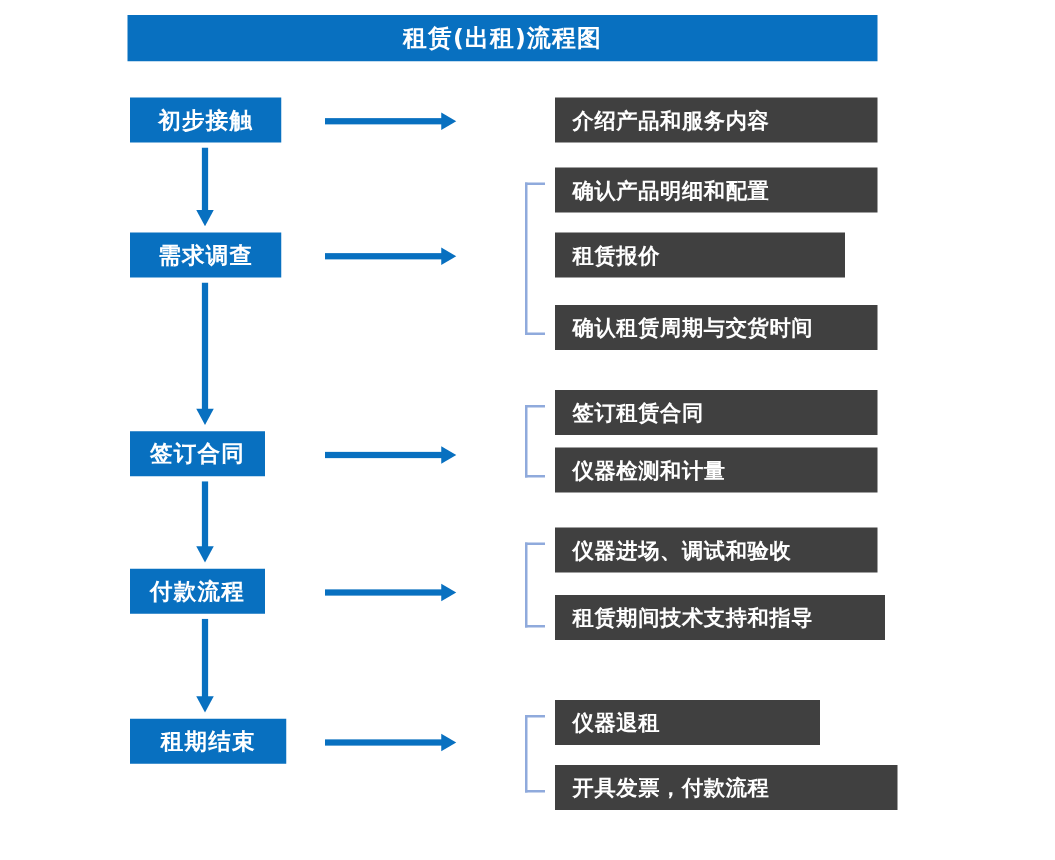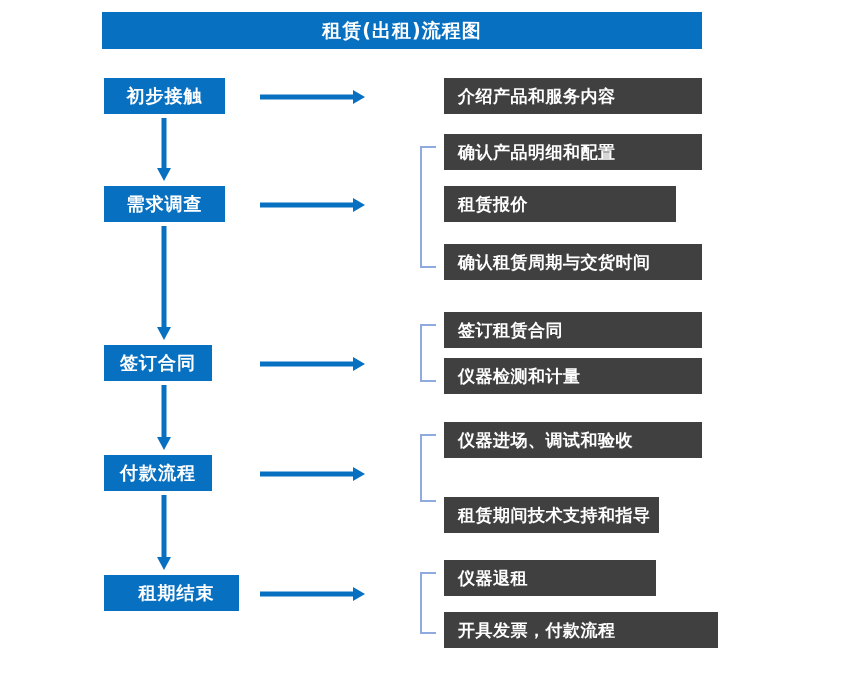--- a/index.html
+++ b/index.html
@@ -80,21 +80,21 @@
   <div class="title-bar">租赁(出租)流程图</div>
 
   <div class="stage-box" style="left:104px; top:78px; width:121px; height:36px;">初步接触</div>
 
   <div class="stage-box" style="left:104px; top:186px; width:121px; height:36px;">需求调查</div>
 
   <div class="stage-box" style="left:104px; top:345px; width:108px; height:36px;">签订合同</div>
 
   <div class="stage-box" style="left:104px; top:455px; width:108px; height:36px;">付款流程</div>
 
-  <div class="stage-box" style="left:104px; top:575px; width:125px; height:36px;padding-left:10px;">租期结束</div>
+  <div class="stage-box" style="left:104px; top:575px; width:125px; height:36px;">租期结束</div>
 
   <div class="v-arrow" style="left:152px; top:118px; height:64px;">
     <svg width="24" height="64" viewBox="0 0 24 64">
       <rect x="9.5" y="0" width="5" height="52" fill="#0870C0"></rect>
       <polygon points="5,50 19,50 12,63" fill="#0870C0"></polygon>
     </svg>
   </div>
 
   <div class="v-arrow" style="left:152px; top:226px; height:115px;">
     <svg width="24" height="115" viewBox="0 0 24 115">
@@ -167,19 +167,19 @@
   <div class="detail-box" style="left:444px; top:186px; width:232px; height:36px;">租赁报价</div>
 
   <div class="detail-box" style="left:444px; top:244px; width:258px; height:36px;">确认租赁周期与交货时间</div>
 
   <div class="detail-box" style="left:444px; top:312px; width:258px; height:36px;">签订租赁合同</div>
 
   <div class="detail-box" style="left:444px; top:358px; width:258px; height:36px;">仪器检测和计量</div>
 
   <div class="detail-box" style="left:444px; top:422px; width:258px; height:36px;">仪器进场、调试和验收</div>
 
-  <div class="detail-box" style="left:444px; top:497px; width:215px; height:36px;">租赁期间技术支持和指导</div>
+  <div class="detail-box" style="left:444px; top:476px; width:264px; height:36px;">租赁期间技术支持和指导</div>
 
   <div class="detail-box" style="left:444px; top:560px; width:212px; height:36px;">仪器退租</div>
 
   <div class="detail-box" style="left:444px; top:612px; width:274px; height:36px;">开具发票，付款流程</div>
 
 </div>
 
 </body></html>

